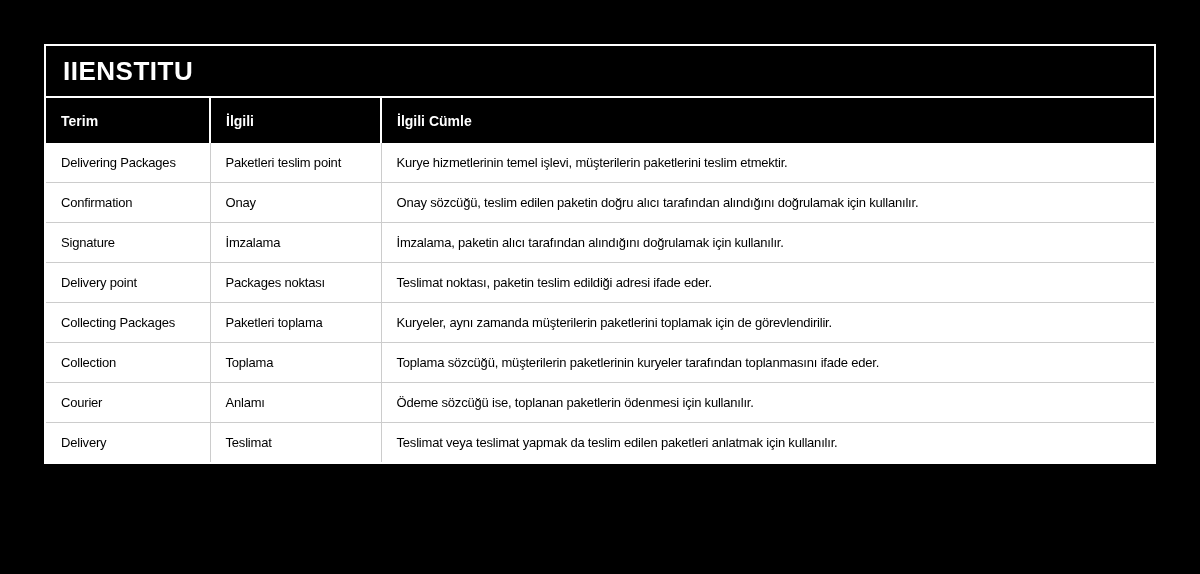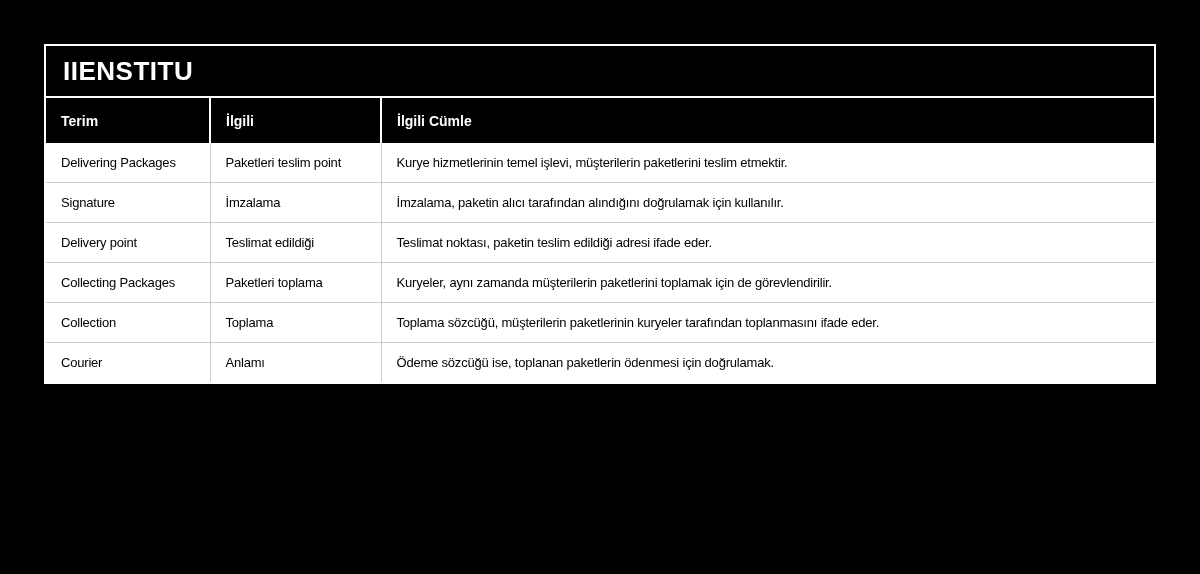--- a/index.html
+++ b/index.html
@@ -86,39 +86,49 @@
         <th>İlgili Cümle</th>
       </tr>
     </thead>
     <tbody>
         <tr>
           <td>Delivering Packages</td>
           <td>Paketleri teslim point</td>
           <td>Kurye hizmetlerinin temel işlevi, müşterilerin paketlerini teslim etmektir.</td>
         </tr>
         <tr>
+          <td>Confirmation</td>
+          <td>Onay</td>
+          <td>Onay sözcüğü, teslim edilen paketin doğru alıcı tarafından alındığını doğrulamak için kullanılır.</td>
+        </tr>
+        <tr>
           <td>Signature</td>
           <td>İmzalama</td>
           <td>İmzalama, paketin alıcı tarafından alındığını doğrulamak için kullanılır.</td>
         </tr>
         <tr>
           <td>Delivery point</td>
-          <td>Teslimat edildiği</td>
+          <td>Packages noktası</td>
           <td>Teslimat noktası, paketin teslim edildiği adresi ifade eder.</td>
         </tr>
         <tr>
           <td>Collecting Packages</td>
           <td>Paketleri toplama</td>
           <td>Kuryeler, aynı zamanda müşterilerin paketlerini toplamak için de görevlendirilir.</td>
         </tr>
         <tr>
           <td>Collection</td>
           <td>Toplama</td>
           <td>Toplama sözcüğü, müşterilerin paketlerinin kuryeler tarafından toplanmasını ifade eder.</td>
         </tr>
         <tr>
           <td>Courier</td>
           <td>Anlamı</td>
-          <td>Ödeme sözcüğü ise, toplanan paketlerin ödenmesi için doğrulamak.</td>
+          <td>Ödeme sözcüğü ise, toplanan paketlerin ödenmesi için kullanılır.</td>
+        </tr>
+        <tr>
+          <td>Delivery</td>
+          <td>Teslimat</td>
+          <td>Teslimat veya teslimat yapmak da teslim edilen paketleri anlatmak için kullanılır.</td>
         </tr>
       </tbody>
   </table>
 </div>
 
 </body></html>

